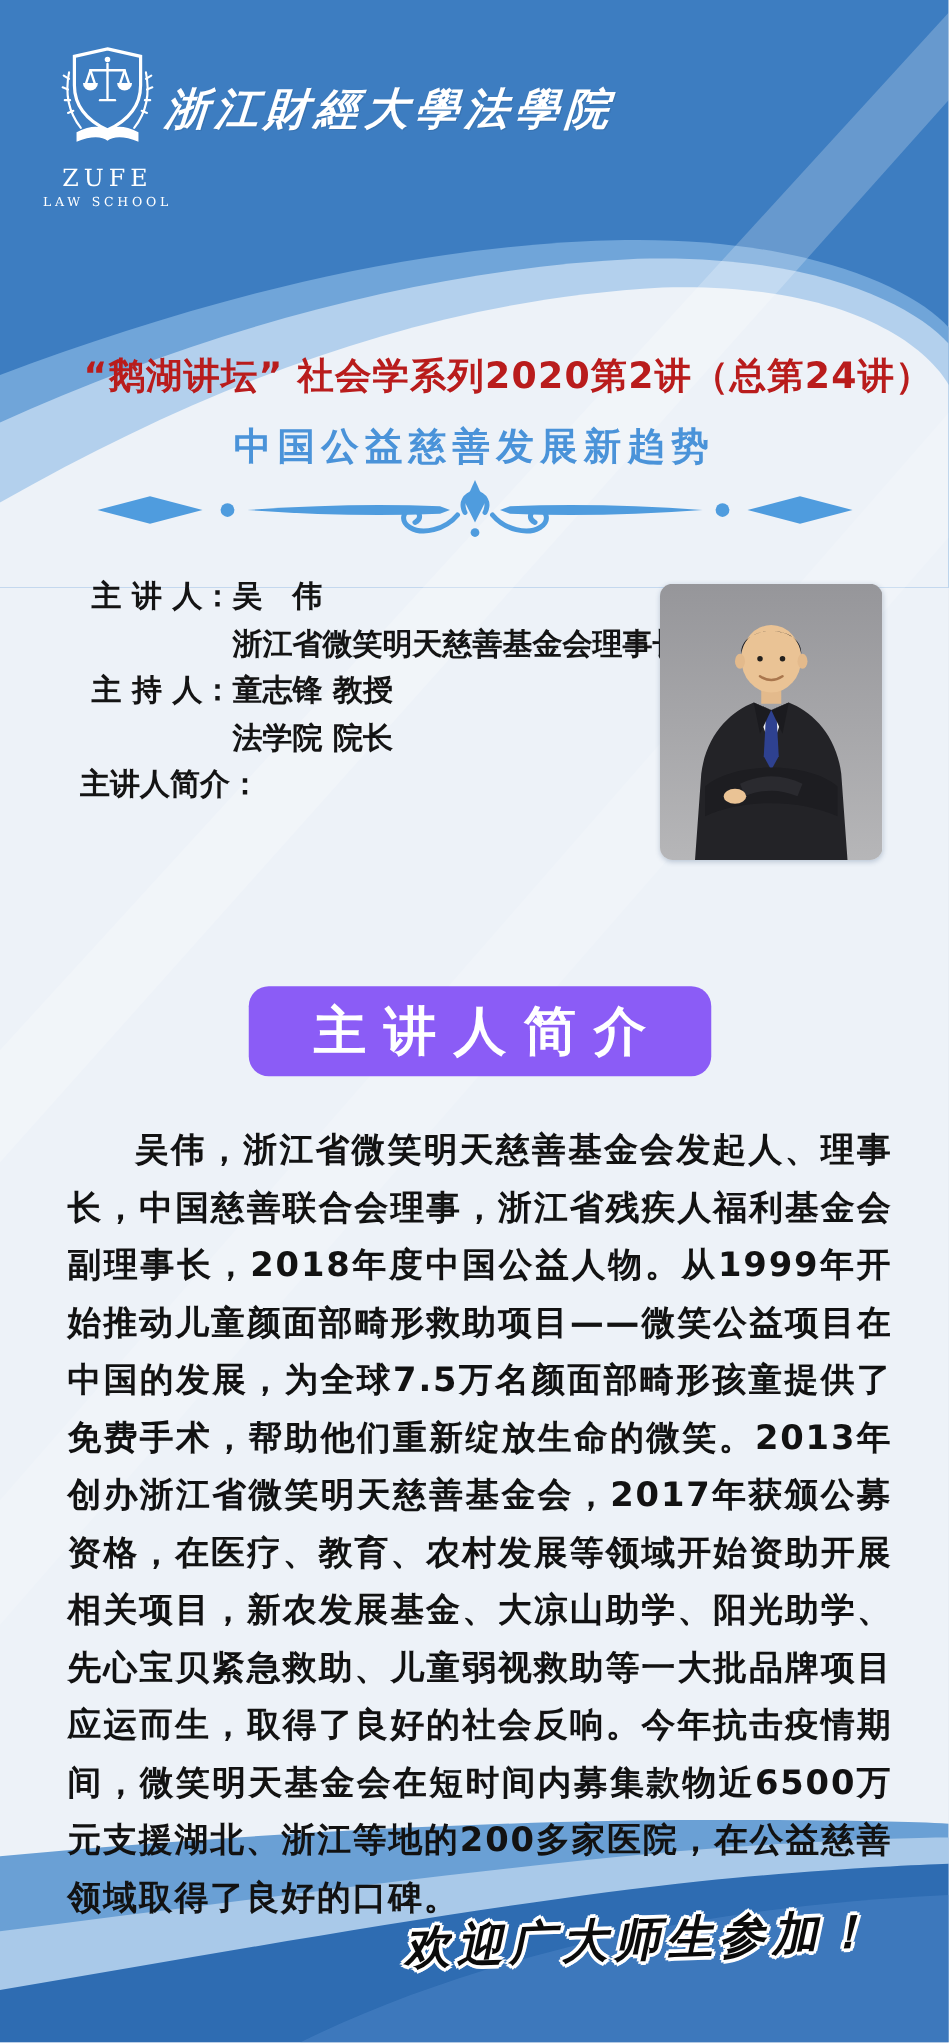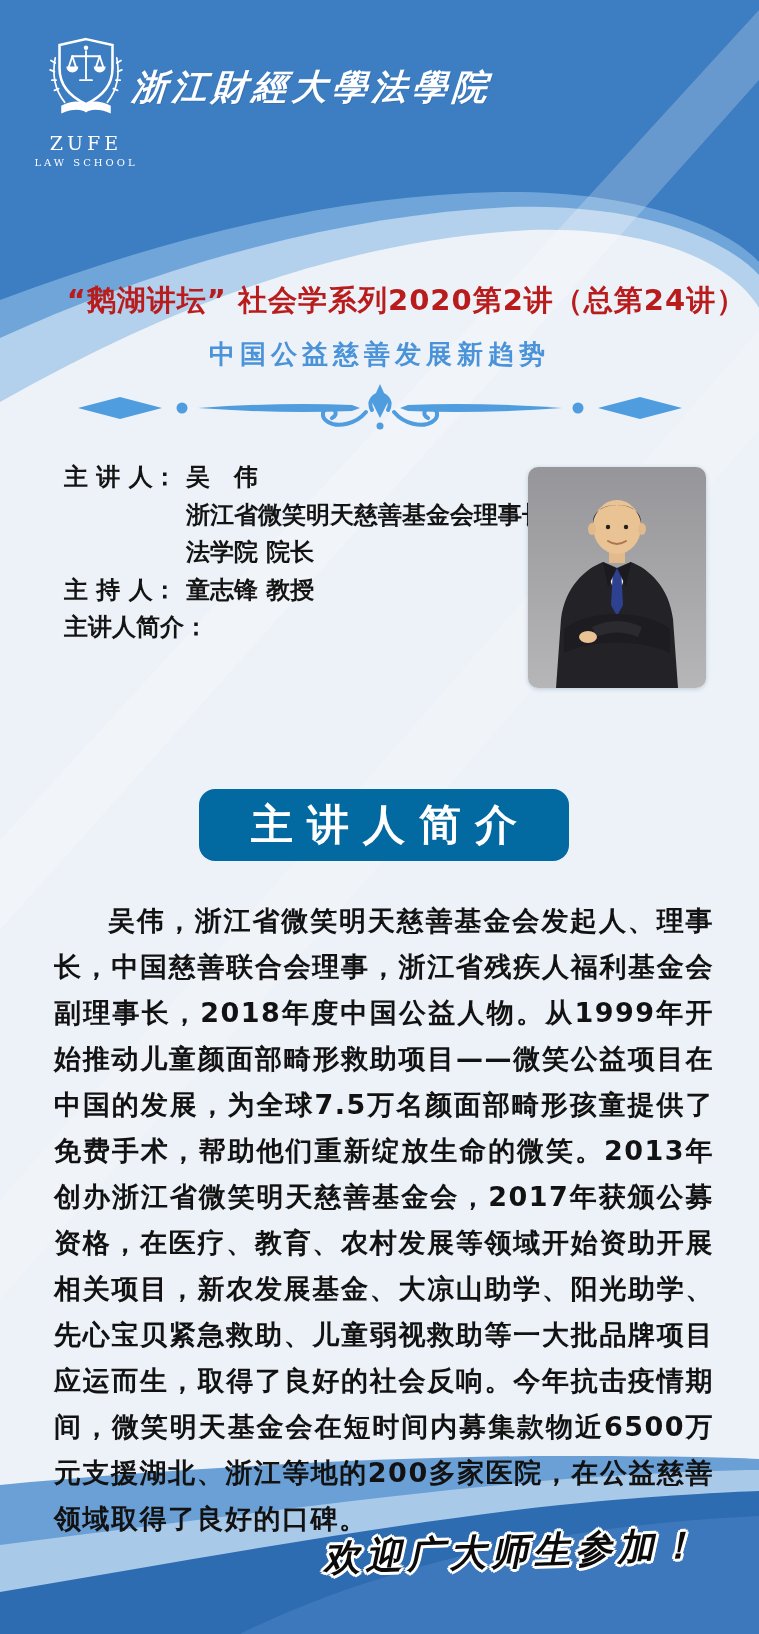--- a/index.html
+++ b/index.html
@@ -19,27 +19,27 @@
     font-size:35px;letter-spacing:5px;transform:skewX(-4deg);
     text-shadow:1px 1px 0 rgba(0,0,0,0.08);
   }
   
   .title1{
     position:absolute;left:0;top:281px;width:759px;z-index:3;text-align:center;
     font-size:29px;font-weight:bold;letter-spacing:1px;
   }
   .title2{
     position:absolute;left:0;top:337px;width:759px;z-index:3;text-align:center;
-    font-size:26px;font-weight:bold;letter-spacing:5px;
+    font-size:30px;font-weight:bold;letter-spacing:5px;
   }
   .divider{position:absolute;left:70px;top:382px;z-index:3;}
   
   .info-block{position:absolute;left:64px;top:459px;width:470px;z-index:3;}
   .info-row{display:flex;line-height:37.5px;font-size:24px;font-weight:bold;color:#141414;}
-  .info-label{flex:0 0 122px;white-space:pre;}
+  .info-label{flex:0 0 122px;white-space:pre;text-align:right;}
   .info-value{white-space:pre;}
   
   .photo{position:absolute;left:528px;top:467px;width:178px;height:221px;z-index:3;
     border-radius:10px;overflow:hidden;box-shadow:0 1px 4px rgba(40,70,110,.25);}
   
   .banner{
     position:absolute;left:199px;top:789px;width:370px;height:72px;z-index:3;
     border-radius:16px;display:flex;align-items:center;justify-content:center;
   }
   .banner-text{
@@ -144,26 +144,26 @@
   <div class="info-block">
     <div class="info-row">
       <span class="info-label">主 讲 人：</span>
       <span class="info-value">吴　伟</span>
     </div>
     <div class="info-row">
       <span class="info-label"></span>
       <span class="info-value">浙江省微笑明天慈善基金会理事长</span>
     </div>
     <div class="info-row">
+      <span class="info-label">主 持 人：</span>
+      <span class="info-value">童志锋 教授</span>
+    </div>
+    <div class="info-row">
       <span class="info-label"></span>
       <span class="info-value">法学院 院长</span>
-    </div>
-    <div class="info-row">
-      <span class="info-label">主 持 人：</span>
-      <span class="info-value">童志锋 教授</span>
     </div>
     <div class="info-row">
       <span class="info-label">主讲人简介：</span>
     </div>
   </div>
 
   <div class="photo">
     <svg width="178" height="221" viewBox="0 0 178 221" aria-hidden="true">
       <defs>
         <linearGradient id="phbg" x1="0" y1="0" x2="0" y2="1">
@@ -189,21 +189,21 @@
       <ellipse cx="89" cy="60" rx="24" ry="27" fill="#eac395"></ellipse>
       <path d="M65,56 C64,32 114,32 113,56 C111,44 104,38 89,38 C74,38 67,44 65,56 Z" fill="#17171a"></path>
       <ellipse cx="64" cy="62" rx="4" ry="6" fill="#e3ba8c"></ellipse>
       <ellipse cx="114" cy="62" rx="4" ry="6" fill="#e3ba8c"></ellipse>
       <circle cx="80" cy="60" r="2.2" fill="#23201d"></circle>
       <circle cx="98" cy="60" r="2.2" fill="#23201d"></circle>
       <path d="M80,74 Q89,80 98,74" stroke="#a9764d" stroke-width="2" fill="none" stroke-linecap="round"></path>
     </svg>
   </div>
 
-  <div class="banner" style="background: #0369a1;">
+  <div class="banner" style="background: #8b5cf6;">
     <span class="banner-text">主讲人简介</span>
   </div>
 
   <div class="bio">吴伟，浙江省微笑明天慈善基金会发起人、理事长，中国慈善联合会理事，浙江省残疾人福利基金会副理事长，2018年度中国公益人物。从1999年开始推动儿童颜面部畸形救助项目——微笑公益项目在中国的发展，为全球7.5万名颜面部畸形孩童提供了免费手术，帮助他们重新绽放生命的微笑。2013年创办浙江省微笑明天慈善基金会，2017年获颁公募资格，在医疗、教育、农村发展等领域开始资助开展相关项目，新农发展基金、大凉山助学、阳光助学、先心宝贝紧急救助、儿童弱视救助等一大批品牌项目应运而生，取得了良好的社会反响。今年抗击疫情期间，微笑明天基金会在短时间内募集款物近6500万元支援湖北、浙江等地的200多家医院，在公益慈善领域取得了良好的口碑。</div>
 
   <div class="welcome">欢迎广大师生参加！</div>
 
 </div>
 
 </body></html>

